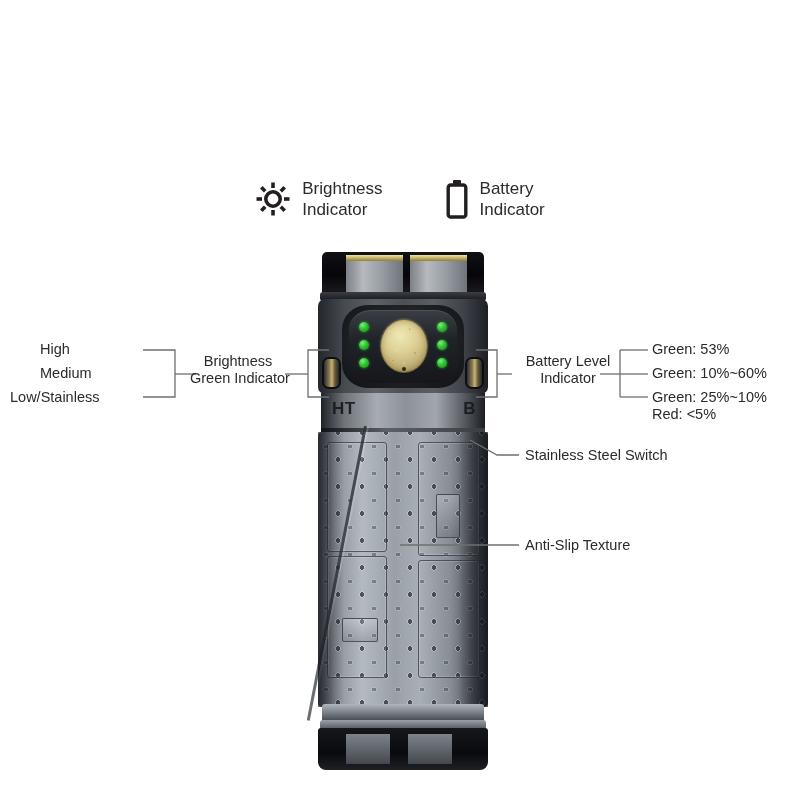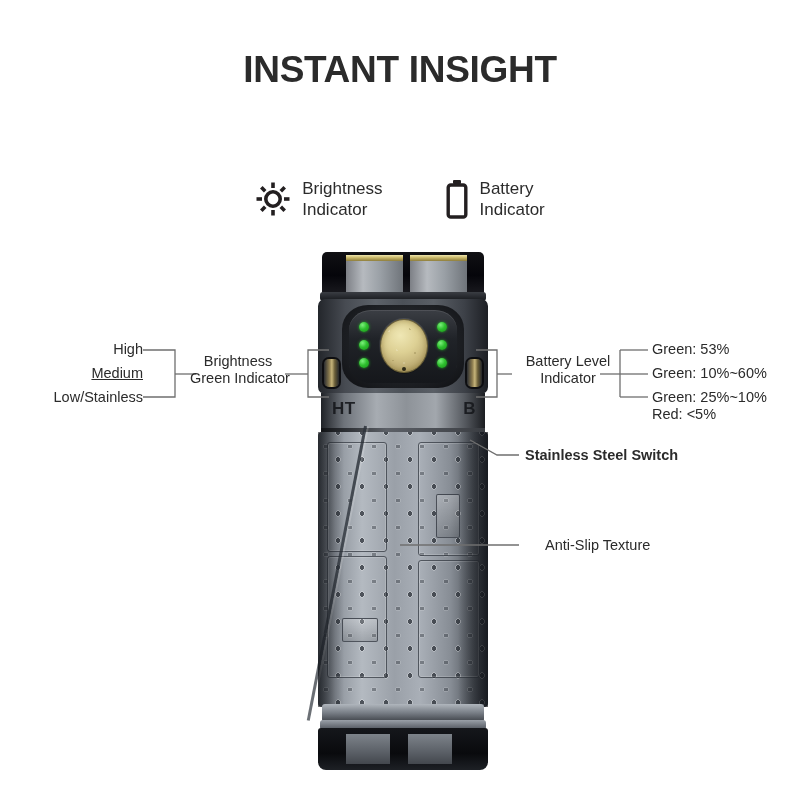--- a/index.html
+++ b/index.html
@@ -149,31 +149,30 @@
     background:linear-gradient(180deg,#15171b,#090a0d 60%,#1d2025 100%);
     border-radius:3px 3px 8px 8px;}
   .tpanel{position:absolute;top:6px;height:30px;
     background:linear-gradient(180deg,#7d838a,#5b6067 60%,#43474d 100%);}
   .tp1{left:28px;width:44px;}
   .tp2{left:90px;width:44px;}
 
   
   .lbl{position:absolute;font-size:14.5px;line-height:17px;color:#2b2b2b;
        white-space:nowrap;}
-  .lbl.r{text-align:right;}
+  .lbl.r{}
   .lbl.c{text-align:center;}
   svg.lines{position:absolute;inset:0;width:800px;height:800px;}
 </style>
 </head>
 <body>
 
 <div class="stage">
 
   <div class="title">
-    <span class="l2">INSTANT INSIGHT</span>
   </div>
 
   <div class="legend">
     <div class="legend-item">
       <svg class="ic" width="36" height="36" viewBox="0 0 36 36">
         <circle cx="18" cy="18" r="7.2" fill="none" stroke="#231f20" stroke-width="3.6"></circle>
         <g stroke="#231f20" stroke-width="3.6" stroke-linecap="butt">
           <line x1="18" y1="1.5" x2="18" y2="7"></line>
           <line x1="18" y1="29" x2="18" y2="34.5"></line>
           <line x1="1.5" y1="18" x2="7" y2="18"></line>
@@ -280,34 +279,34 @@
       <path d="M620 374 H648"></path>
       <path d="M620 397 H648"></path>
 
       <path d="M470 440 L497 455 H519"></path>
 
       <path d="M400 545 L470 545 H519"></path>
     </g>
   </svg>
 
   <div class="lbl r" style="left:40px;top:341px;width:103px;">High</div>
-  <div class="lbl r" style="left:40px;top:365px;width:103px;text-decoration:underline;">Medium</div>
+  <div class="lbl r" style="left:40px;top:365px;width:103px;">Medium</div>
   <div class="lbl r" style="left:10px;top:389px;width:133px;">Low/Stainless</div>
 
   <div class="lbl c" style="left:190px;top:353px;width:96px;">
     <div>Brightness</div>
     <div>Green Indicator</div>
   </div>
 
   <div class="lbl c" style="left:520px;top:353px;width:96px;">
     <div>Battery Level</div>
     <div>Indicator</div>
   </div>
 
   <div class="lbl" style="left:652px;top:341px;">Green:  53%</div>
   <div class="lbl" style="left:652px;top:365px;">Green: 10%~60%</div>
   <div class="lbl" style="left:652px;top:389px;">Green: 25%~10%</div>
   <div class="lbl" style="left:652px;top:406px;">Red: &lt;5%</div>
 
-  <div class="lbl" style="left:525px;top:447px;font-weight:bold;">Stainless Steel Switch</div>
-  <div class="lbl" style="left:545px;top:537px;">Anti-Slip Texture</div>
+  <div class="lbl" style="left:525px;top:447px;">Stainless Steel Switch</div>
+  <div class="lbl" style="left:525px;top:537px;">Anti-Slip Texture</div>
 
 </div>
 
 </body></html>

